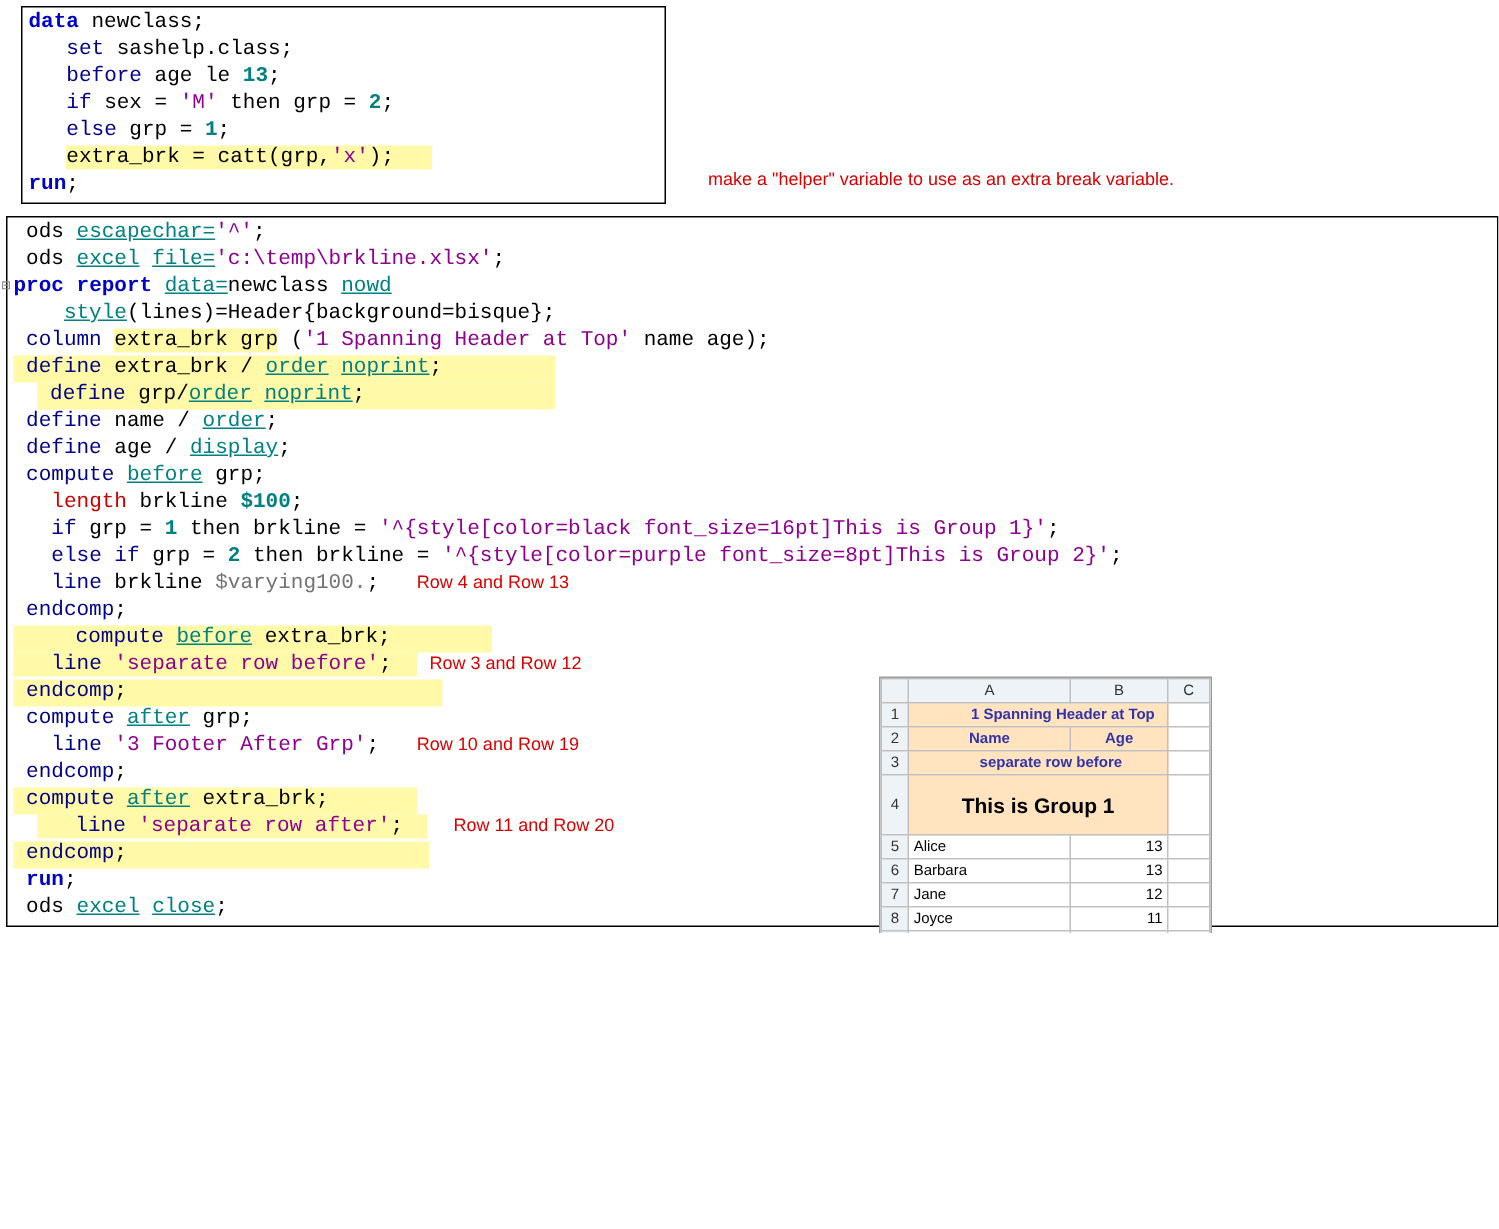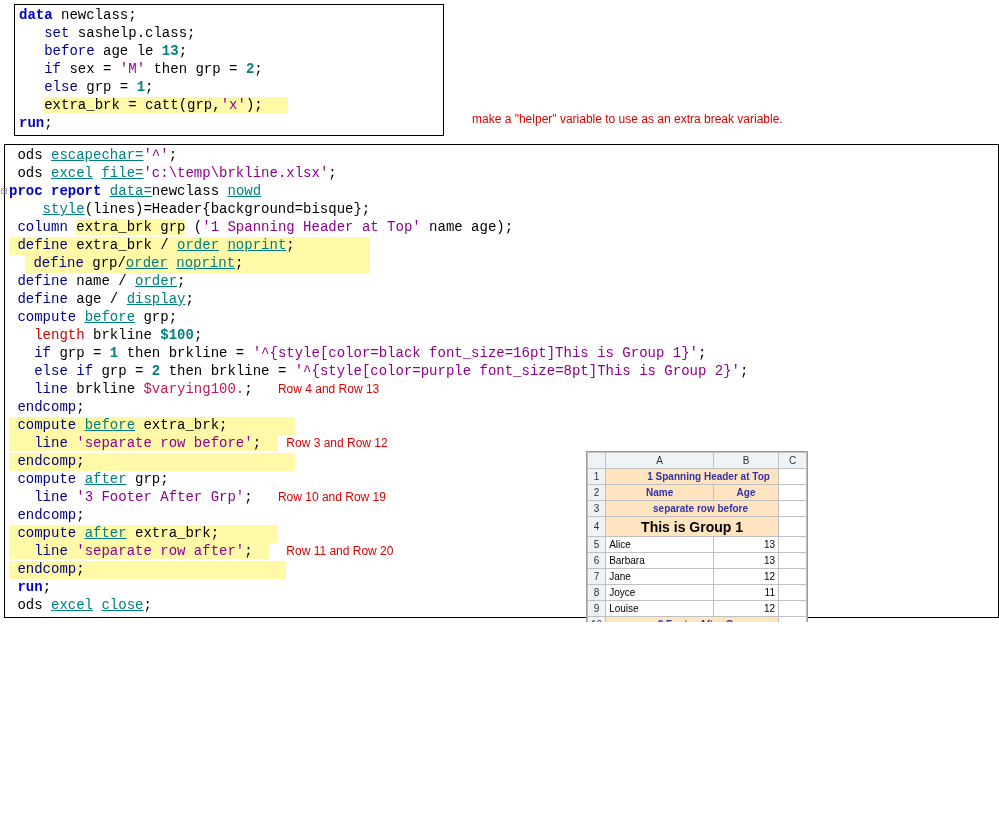--- a/index.html
+++ b/index.html
@@ -17,21 +17,21 @@
     background: #fff;
     position: relative;
     white-space: nowrap;
   }
   .code-line { min-height: 18px; white-space: pre; position: relative; }
   .kw-blue { color: #0000CC; font-weight: bold; }
   .kw-navy { color: #000088; }
   .str { color: #8F008F; }
   .teal { color: #008080; text-decoration: underline; }
   .num-teal { color: #008080; font-weight: bold; }
-  .fmt { color: #be185d; }
+  .fmt { color: #737373; }
   .hl { background: #FFF9A8; }
   .red-note { color: #D90000; font-family: Arial, sans-serif; font-size: 12px; white-space: normal; }
   .gutter-toggle {
     position: absolute;
     left: -8px;
     top: 2px;
     width: 10px;
     height: 10px;
     font-size: 10px;
     color: #888;
@@ -86,28 +86,28 @@
 <div class="code-line hl" style="display:inline-block;"><span> </span><span class="kw-navy">define</span><span> extra_brk / </span><span class="teal">order</span><span> </span><span class="teal">noprint</span><span>;</span>         </div><br>
 <div class="code-line hl" style="display:inline-block;margin-left:16px;"><span> </span><span class="kw-navy">define</span><span> grp/</span><span class="teal">order</span><span> </span><span class="teal">noprint</span><span>;</span>               </div><br>
 <div class="code-line"><span> </span><span class="kw-navy">define</span><span> name / </span><span class="teal">order</span><span>;</span></div>
 <div class="code-line"><span> </span><span class="kw-navy">define</span><span> age / </span><span class="teal">display</span><span>;</span></div>
 <div class="code-line"><span> </span><span class="kw-navy">compute</span><span> </span><span class="teal">before</span><span> grp;</span></div>
 <div class="code-line"><span>   </span><span style="color:#CC0000;">length</span><span> brkline </span><span class="num-teal">$100</span><span>;</span></div>
 <div class="code-line"><span>   </span><span class="kw-navy">if</span><span> grp = </span><span class="num-teal">1</span><span> then brkline = </span><span class="str">'^{style[color=black font_size=16pt]This is Group 1}'</span><span>;</span></div>
 <div class="code-line"><span>   </span><span class="kw-navy">else</span><span> </span><span class="kw-navy">if</span><span> grp = </span><span class="num-teal">2</span><span> then brkline = </span><span class="str">'^{style[color=purple font_size=8pt]This is Group 2}'</span><span>;</span></div>
 <div class="code-line"><span>   </span><span class="kw-navy">line</span><span> brkline </span><span class="fmt">$varying100.</span><span>;</span>   <span class="red-note">Row 4 and Row 13</span></div>
 <div class="code-line"><span> </span><span class="kw-navy">endcomp</span><span>;</span></div>
-<div class="code-line hl" style="display:inline-block;"><span> </span><span class="kw-navy">compute</span><span> </span><span class="teal">before</span><span> extra_brk;</span>        </div><br>
+<div class="code-line hl" style="display:inline-block;padding-left:33px;"><span> </span><span class="kw-navy">compute</span><span> </span><span class="teal">before</span><span> extra_brk;</span>        </div><br>
 <div class="code-line" style="display:inline-block;"><span class="hl"><span>   </span><span class="kw-navy">line</span><span> </span><span class="str">'separate row before'</span><span>;</span>  </span> <span class="red-note">Row 3 and Row 12</span></div><br>
 <div class="code-line hl" style="display:inline-block;"><span> </span><span class="kw-navy">endcomp</span><span>;</span>                         </div><br>
 <div class="code-line"><span> </span><span class="kw-navy">compute</span><span> </span><span class="teal">after</span><span> grp;</span></div>
 <div class="code-line"><span>   </span><span class="kw-navy">line</span><span> </span><span class="str">'3 Footer After Grp'</span><span>;</span>   <span class="red-note">Row 10 and Row 19</span></div>
 <div class="code-line"><span> </span><span class="kw-navy">endcomp</span><span>;</span></div>
 <div class="code-line hl" style="display:inline-block;"><span> </span><span class="kw-navy">compute</span><span> </span><span class="teal">after</span><span> extra_brk;</span>       </div><br>
-<div class="code-line" style="display:inline-block;"><span class="hl"><span>   </span><span class="kw-navy">line</span><span> </span><span class="str">'separate row after'</span><span>;</span>  </span>  <span class="red-note">Row 11 and Row 20</span></div><br>
+<div class="code-line" style="display:inline-block;margin-left:16px;"><span class="hl"><span>   </span><span class="kw-navy">line</span><span> </span><span class="str">'separate row after'</span><span>;</span>  </span>  <span class="red-note">Row 11 and Row 20</span></div><br>
 <div class="code-line hl" style="display:inline-block;"><span> </span><span class="kw-navy">endcomp</span><span>;</span>                        </div><br>
 <div class="code-line"><span> </span><span class="kw-blue">run</span><span>;</span></div>
 <div class="code-line"><span> ods </span><span class="teal">excel</span><span> </span><span class="teal">close</span><span>;</span></div>
 
 <div class="excel">
 <table>
 <tbody>
           <tr>
             <th class="rowhead"></th>
             <th class="colhead">A</th>
@@ -125,21 +125,21 @@
             <td class="sub-header">Age</td>
             <td></td>
           </tr>
 <tr>
             <td class="rowhead">3</td>
             <td class="bisque" colspan="2">separate row before</td>
             <td></td>
           </tr>
 <tr>
             <td class="rowhead">4</td>
-            <td class="grp1" colspan="2" style="height:20px;">This is Group 1</td>
+            <td class="grp1" colspan="2" style="height:40px;">This is Group 1</td>
             <td></td>
           </tr>
 <tr>
             <td class="rowhead">5</td>
             <td class="name">Alice</td>
             <td class="age">13</td>
             <td></td>
           </tr>
 <tr>
             <td class="rowhead">6</td>

